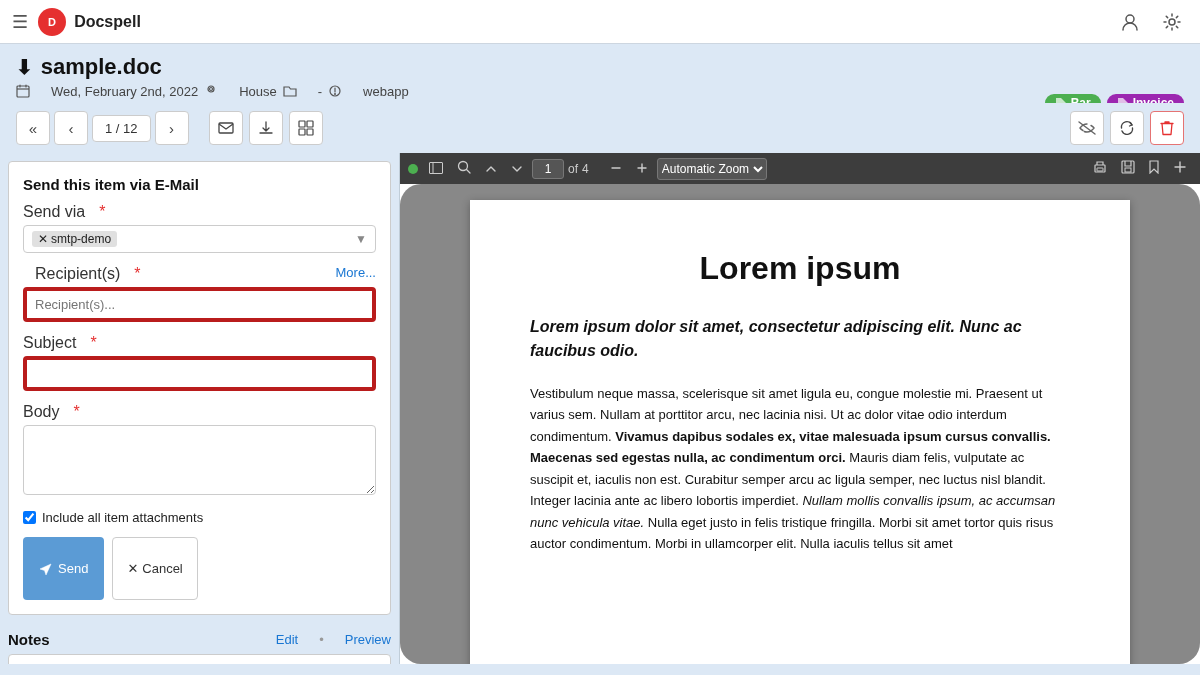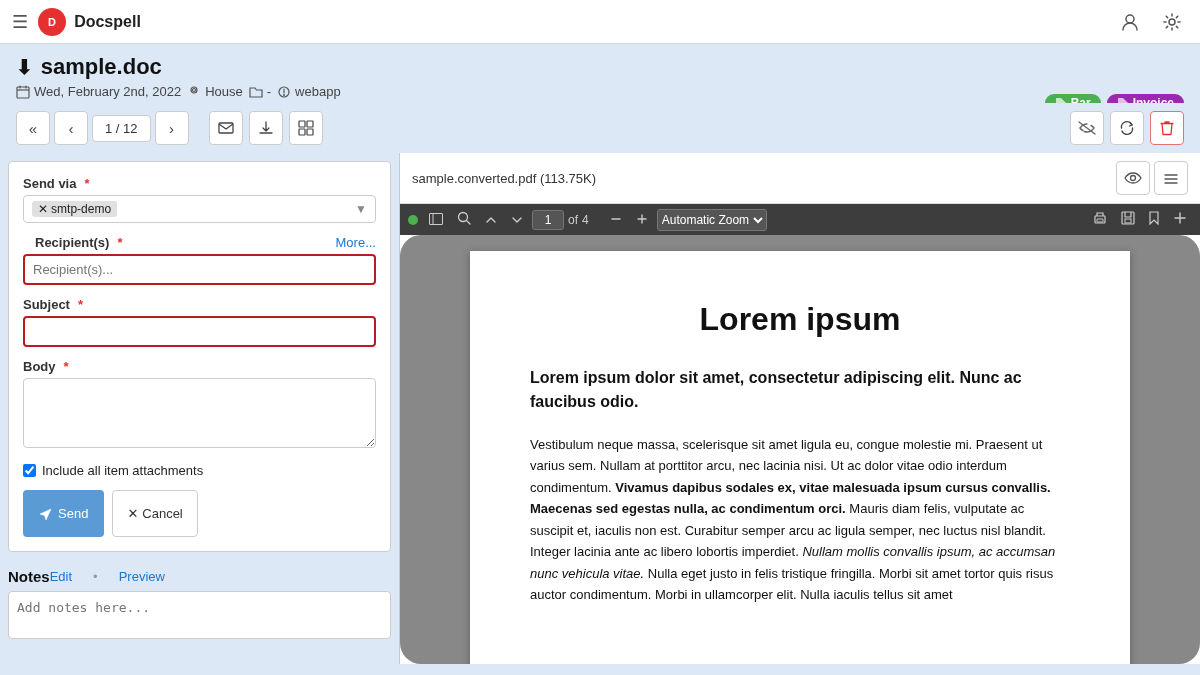--- a/index.html
+++ b/index.html
@@ -57,22 +57,22 @@
     .page-meta {
       display: flex;
       align-items: center;
       gap: 6px;
       font-size: 13px;
       color: #444;
       flex-wrap: wrap;
     }
     .page-meta-item {
       display: flex;
-      align-items: flex-end;
-      gap: 4px;
+      align-items: flex-start;
+      gap: 21px;
     }
     .tag-bar {
       display: inline-flex;
       align-items: center;
       background: #4caf50;
       color: #fff;
       border-radius: 12px;
       padding: 2px 10px;
       font-size: 12px;
       font-weight: 600;
@@ -169,27 +169,27 @@
       padding: 14px;
       margin: 8px;
     }
     .email-form-title {
       font-size: 15px;
       font-weight: 700;
       margin-bottom: 10px;
       color: #111;
     }
     .form-label {
-      font-size: 13px;
-      font-weight: 700;
+      font-size: 16px;
+      font-weight: 400;
       color: #333;
       margin-bottom: 4px;
       display: flex;
       align-items: center;
-      gap: 8px;
+      gap: 14px;
     }
     .required { color: #e53030; }
     .form-group { margin-bottom: 12px; }
     .select-wrap {
       position: relative;
       display: flex;
       align-items: center;
       border: 1px solid #ccc;
       border-radius: 4px;
       background: #fff;
@@ -201,21 +201,21 @@
       border-radius: 3px;
       padding: 1px 6px;
       font-size: 12px;
       display: flex;
       align-items: center;
       gap: 3px;
     }
     .select-chevron { margin-left: auto; font-size: 12px; color: #888; }
     .form-input {
       width: 100%;
-      border: 2px solid #b91c1c;
+      border: 4px solid #b91c1c;
       border-radius: 4px;
       padding: 6px 8px;
       font-size: 13px;
       color: #333;
       outline: none;
     }
     .form-textarea {
       width: 100%;
       border: 1px solid #ccc;
       border-radius: 4px;
@@ -246,21 +246,21 @@
     }
     .form-actions {
       display: flex;
       gap: 8px;
     }
     .btn-send {
       background: #5b9bd5;
       color: #fff;
       border: none;
       border-radius: 4px;
-      padding: 16px 16px;
+      padding: 24px 16px;
       font-size: 13px;
       cursor: pointer;
       display: flex;
       align-items: center;
       gap: 5px;
     }
     .btn-cancel {
       background: #fff;
       color: #333;
       border: 1px solid #ccc;
@@ -274,21 +274,21 @@
     }
 
     
     .notes-section {
       padding: 8px;
       flex: 1;
     }
     .notes-header {
       display: flex;
       align-items: center;
-      justify-content: flex-start;
+      justify-content: space-between;
       margin-bottom: 6px;
     }
     .notes-title {
       font-size: 15px;
       font-weight: 700;
       color: #111;
     }
     .notes-actions {
       display: flex;
       gap: 21px;
@@ -411,20 +411,21 @@
       font-weight: 700;
       margin-bottom: 28px;
       color: #111;
     }
     .pdf-lead {
       font-size: 16px;
       font-weight: 700;
       margin-bottom: 20px;
       color: #111;
       line-height: 1.5;
+      font-style: italic;
     }
     .pdf-body {
       font-size: 13px;
       line-height: 1.65;
       color: #111;
     }
     .pdf-body b { font-weight: 700; }
     .pdf-body i { font-style: italic; }
 
     
@@ -572,20 +573,21 @@
       </svg>
     </button>
   </div>
 </div>
 
 <div class="main-content">
 
   <div class="left-panel">
 
     <div class="email-form">
+      <div class="email-form-title">Send this item via E-Mail</div>
 
       <div class="form-group">
         <div class="form-label">
           <span>Send via</span>
           <span class="required">*</span>
         </div>
         <div class="select-wrap">
           <span class="select-tag">
             <span>✕</span>
             <span>smtp-demo</span>
@@ -649,38 +651,20 @@
           <span class="notes-link">Preview</span>
         </div>
       </div>
       <textarea class="notes-textarea" placeholder="Add notes here..." style=""></textarea>
     </div>
 
   </div>
 
   <div class="right-panel">
 
-    <div class="pdf-header">
-      <span class="pdf-filename">sample.converted.pdf (113.75K)</span>
-      <div class="pdf-header-icons">
-        <button class="btn-icon">
-          <svg width="18" height="14" viewBox="0 0 18 14" fill="none">
-            <path d="M1 7s3-5 8-5 8 5 8 5-3 5-8 5-8-5-8-5z" stroke="#555" stroke-width="1.3"></path>
-            <circle cx="9" cy="7" r="2.5" stroke="#555" stroke-width="1.3"></circle>
-          </svg>
-        </button>
-        <button class="btn-icon">
-          <svg width="16" height="14" viewBox="0 0 16 14" fill="none">
-            <line x1="2" y1="4" x2="14" y2="4" stroke="#555" stroke-width="1.4" stroke-linecap="round"></line>
-            <line x1="2" y1="8" x2="14" y2="8" stroke="#555" stroke-width="1.4" stroke-linecap="round"></line>
-            <line x1="2" y1="12" x2="14" y2="12" stroke="#555" stroke-width="1.4" stroke-linecap="round"></line>
-          </svg>
-        </button>
-      </div>
-    </div>
 
     <div class="pdf-toolbar">
       <span class="pdf-green-dot"></span>
       <button class="pdf-toolbar-btn">
         <svg width="14" height="12" viewBox="0 0 14 12" fill="none">
           <rect x="0.5" y="0.5" width="13" height="11" rx="0.5" stroke="#ccc" stroke-width="1"></rect>
           <line x1="4" y1="0.5" x2="4" y2="11.5" stroke="#ccc" stroke-width="1"></line>
         </svg>
       </button>
       <button class="pdf-toolbar-btn">

